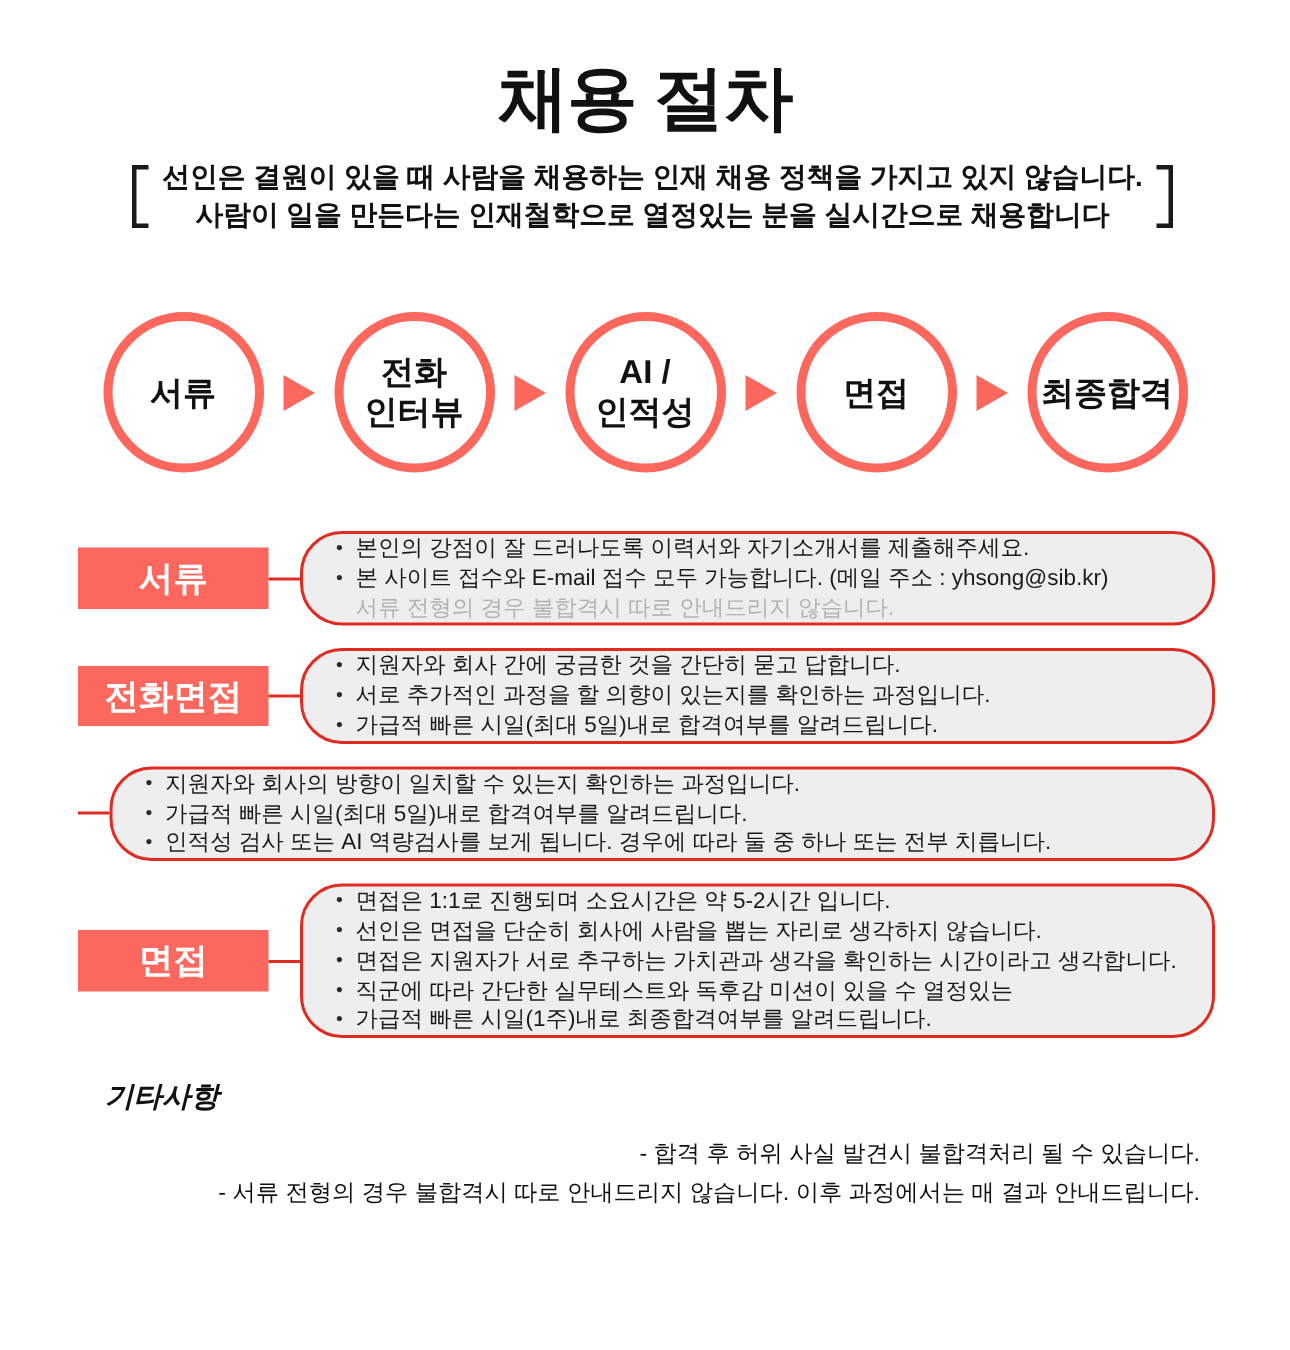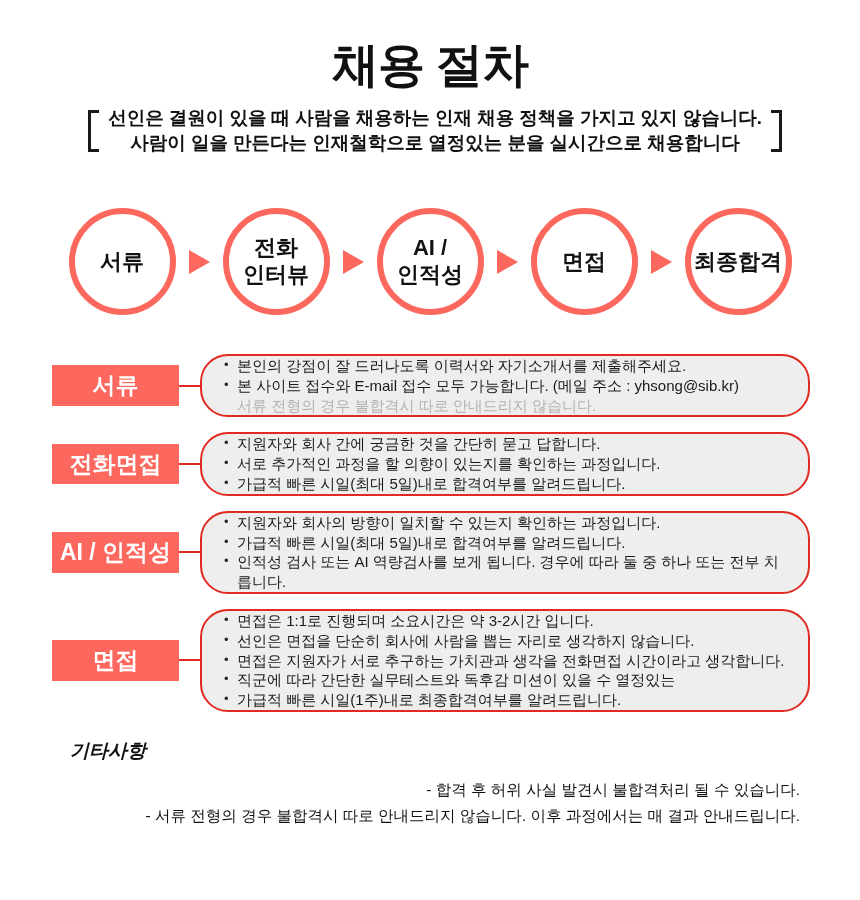--- a/index.html
+++ b/index.html
@@ -174,36 +174,35 @@
     <div class="section-label">전화면접</div>
     <div class="section-connector"></div>
     <div class="section-box">
           <div class="bullet">지원자와 회사 간에 궁금한 것을 간단히 묻고 답합니다.</div>
           <div class="bullet">서로 추가적인 과정을 할 의향이 있는지를 확인하는 과정입니다.</div>
           <div class="bullet">가급적 빠른 시일(최대 5일)내로 합격여부를 알려드립니다.</div>
         </div>
   </div>
 
   <div class="section-row">
-    <div class="section-label">AI / 인적성</div>
     <div class="section-connector"></div>
     <div class="section-box">
           <div class="bullet">지원자와 회사의 방향이 일치할 수 있는지 확인하는 과정입니다.</div>
           <div class="bullet">가급적 빠른 시일(최대 5일)내로 합격여부를 알려드립니다.</div>
           <div class="bullet">인적성 검사 또는 AI 역량검사를 보게 됩니다. 경우에 따라 둘 중 하나 또는 전부 치릅니다.</div>
         </div>
   </div>
 
   <div class="section-row">
     <div class="section-label">면접</div>
     <div class="section-connector"></div>
     <div class="section-box">
-          <div class="bullet">면접은 1:1로 진행되며 소요시간은 약 3-2시간 입니다.</div>
+          <div class="bullet">면접은 1:1로 진행되며 소요시간은 약 5-2시간 입니다.</div>
           <div class="bullet">선인은 면접을 단순히 회사에 사람을 뽑는 자리로 생각하지 않습니다.</div>
-          <div class="bullet">면접은 지원자가 서로 추구하는 가치관과 생각을 전화면접 시간이라고 생각합니다.</div>
+          <div class="bullet">면접은 지원자가 서로 추구하는 가치관과 생각을 확인하는 시간이라고 생각합니다.</div>
           <div class="bullet">직군에 따라 간단한 실무테스트와 독후감 미션이 있을 수 열정있는</div>
           <div class="bullet">가급적 빠른 시일(1주)내로 최종합격여부를 알려드립니다.</div>
         </div>
   </div>
 </div>
 
   <div class="footer">
     <div class="footer-heading">기타사항</div>
     <div class="footer-notes">
         <div class="footer-note">- 합격 후 허위 사실 발견시 불합격처리 될 수 있습니다.</div>

